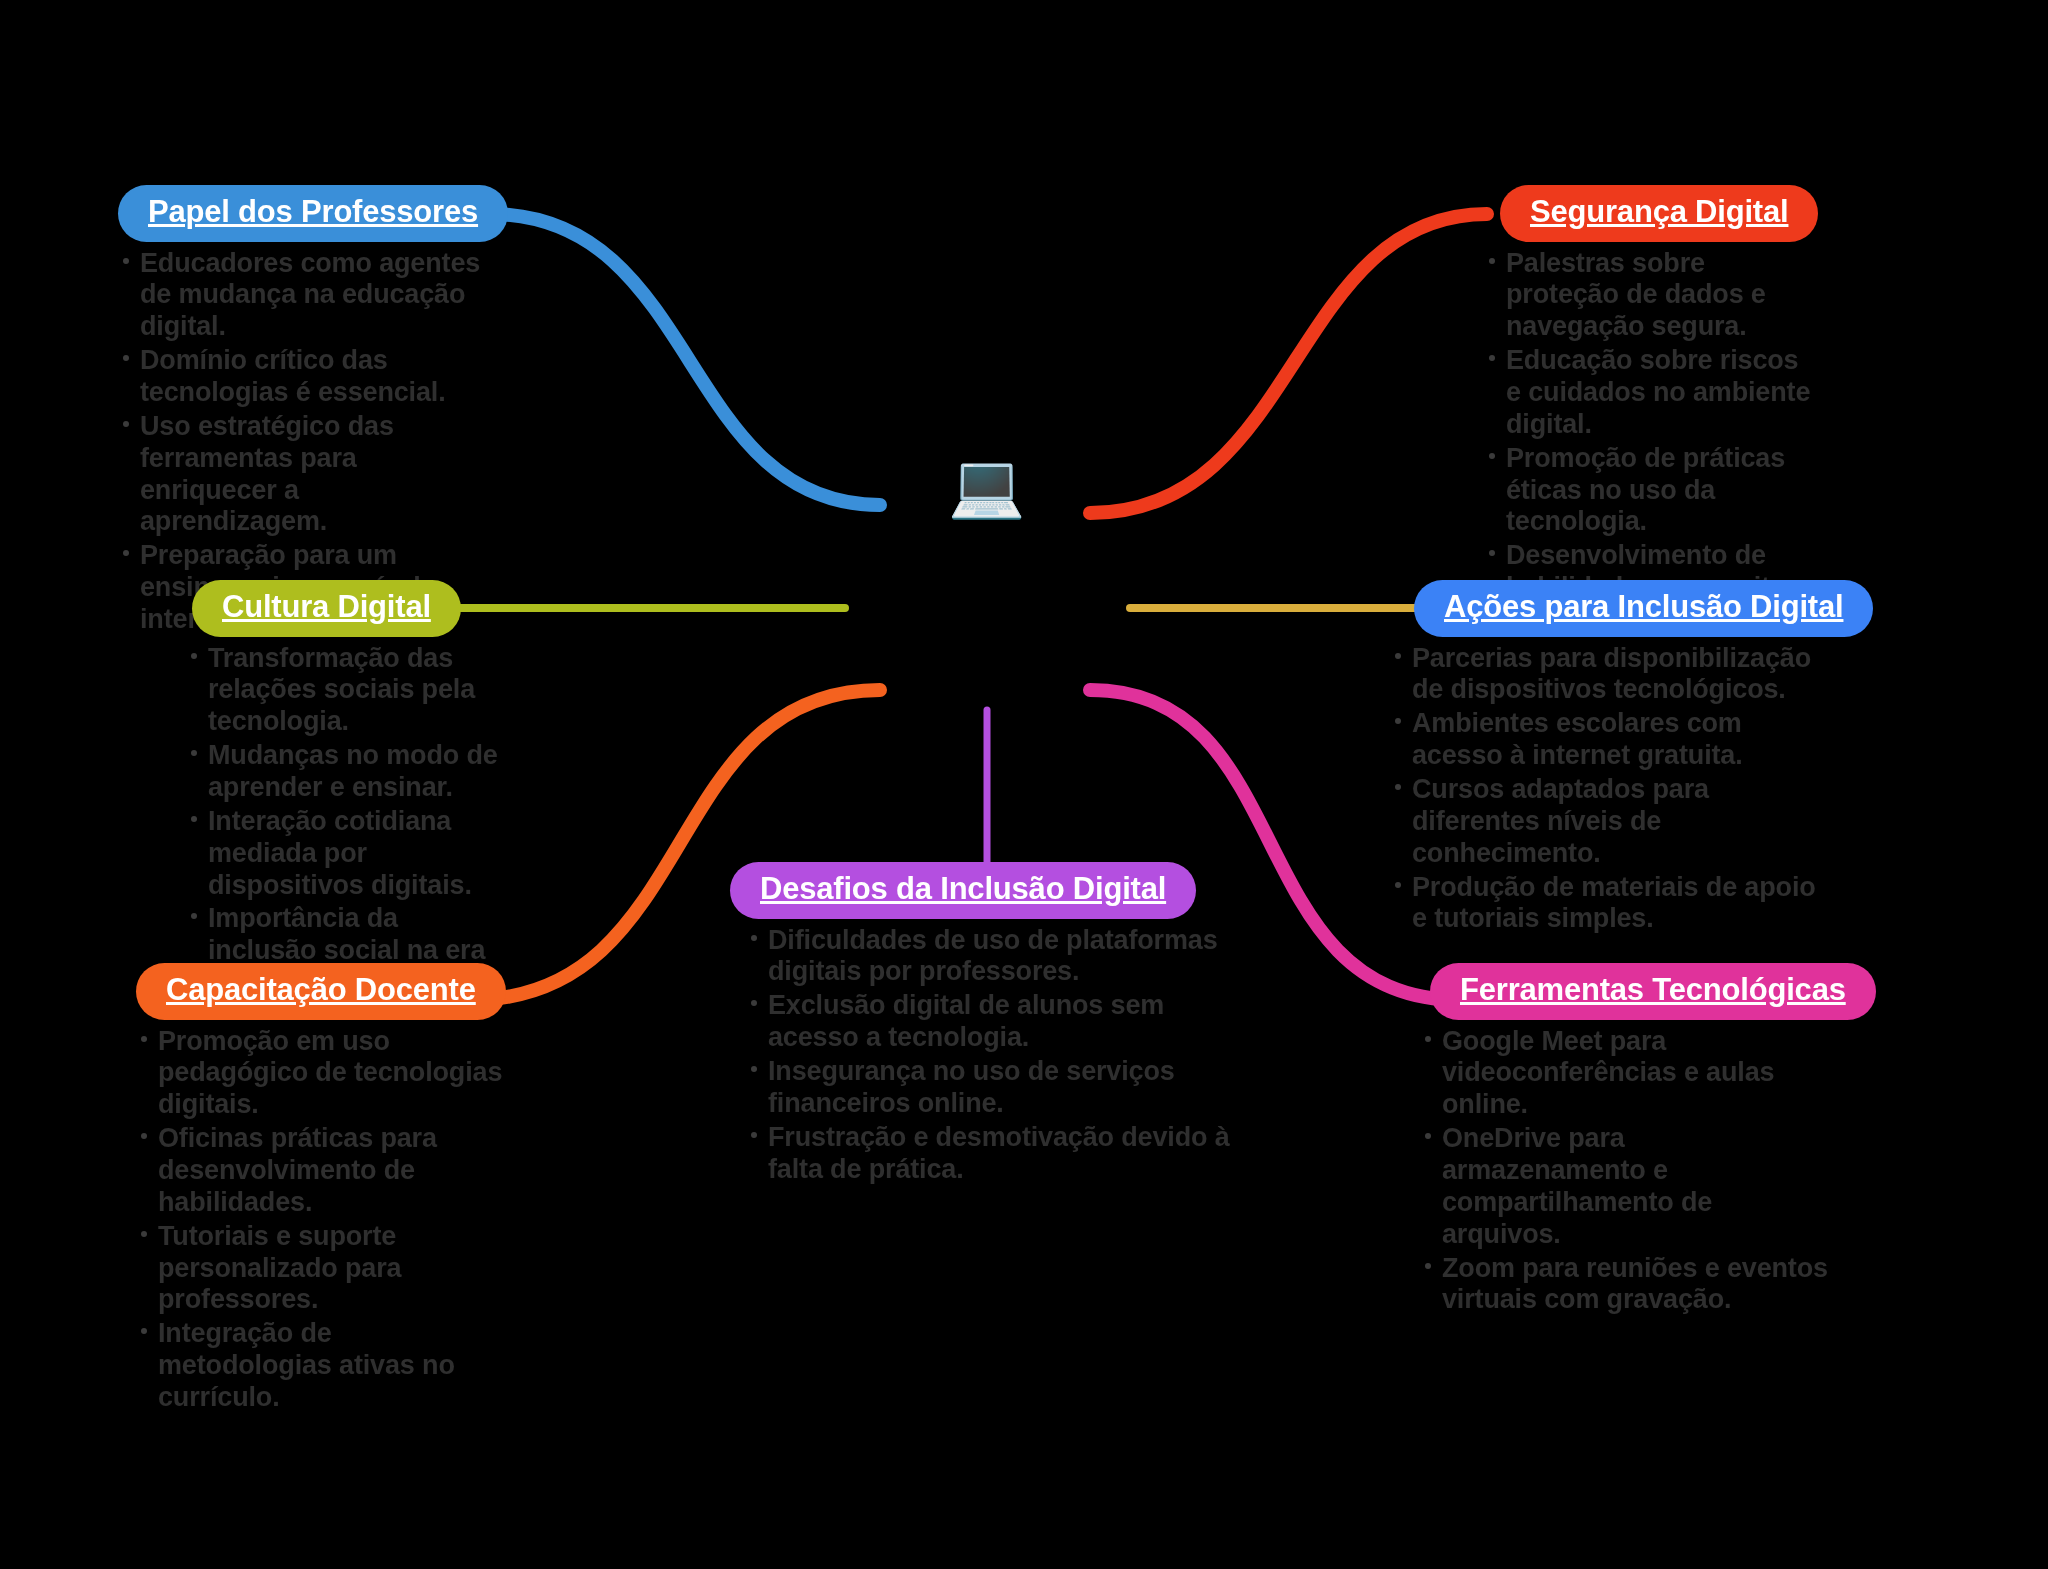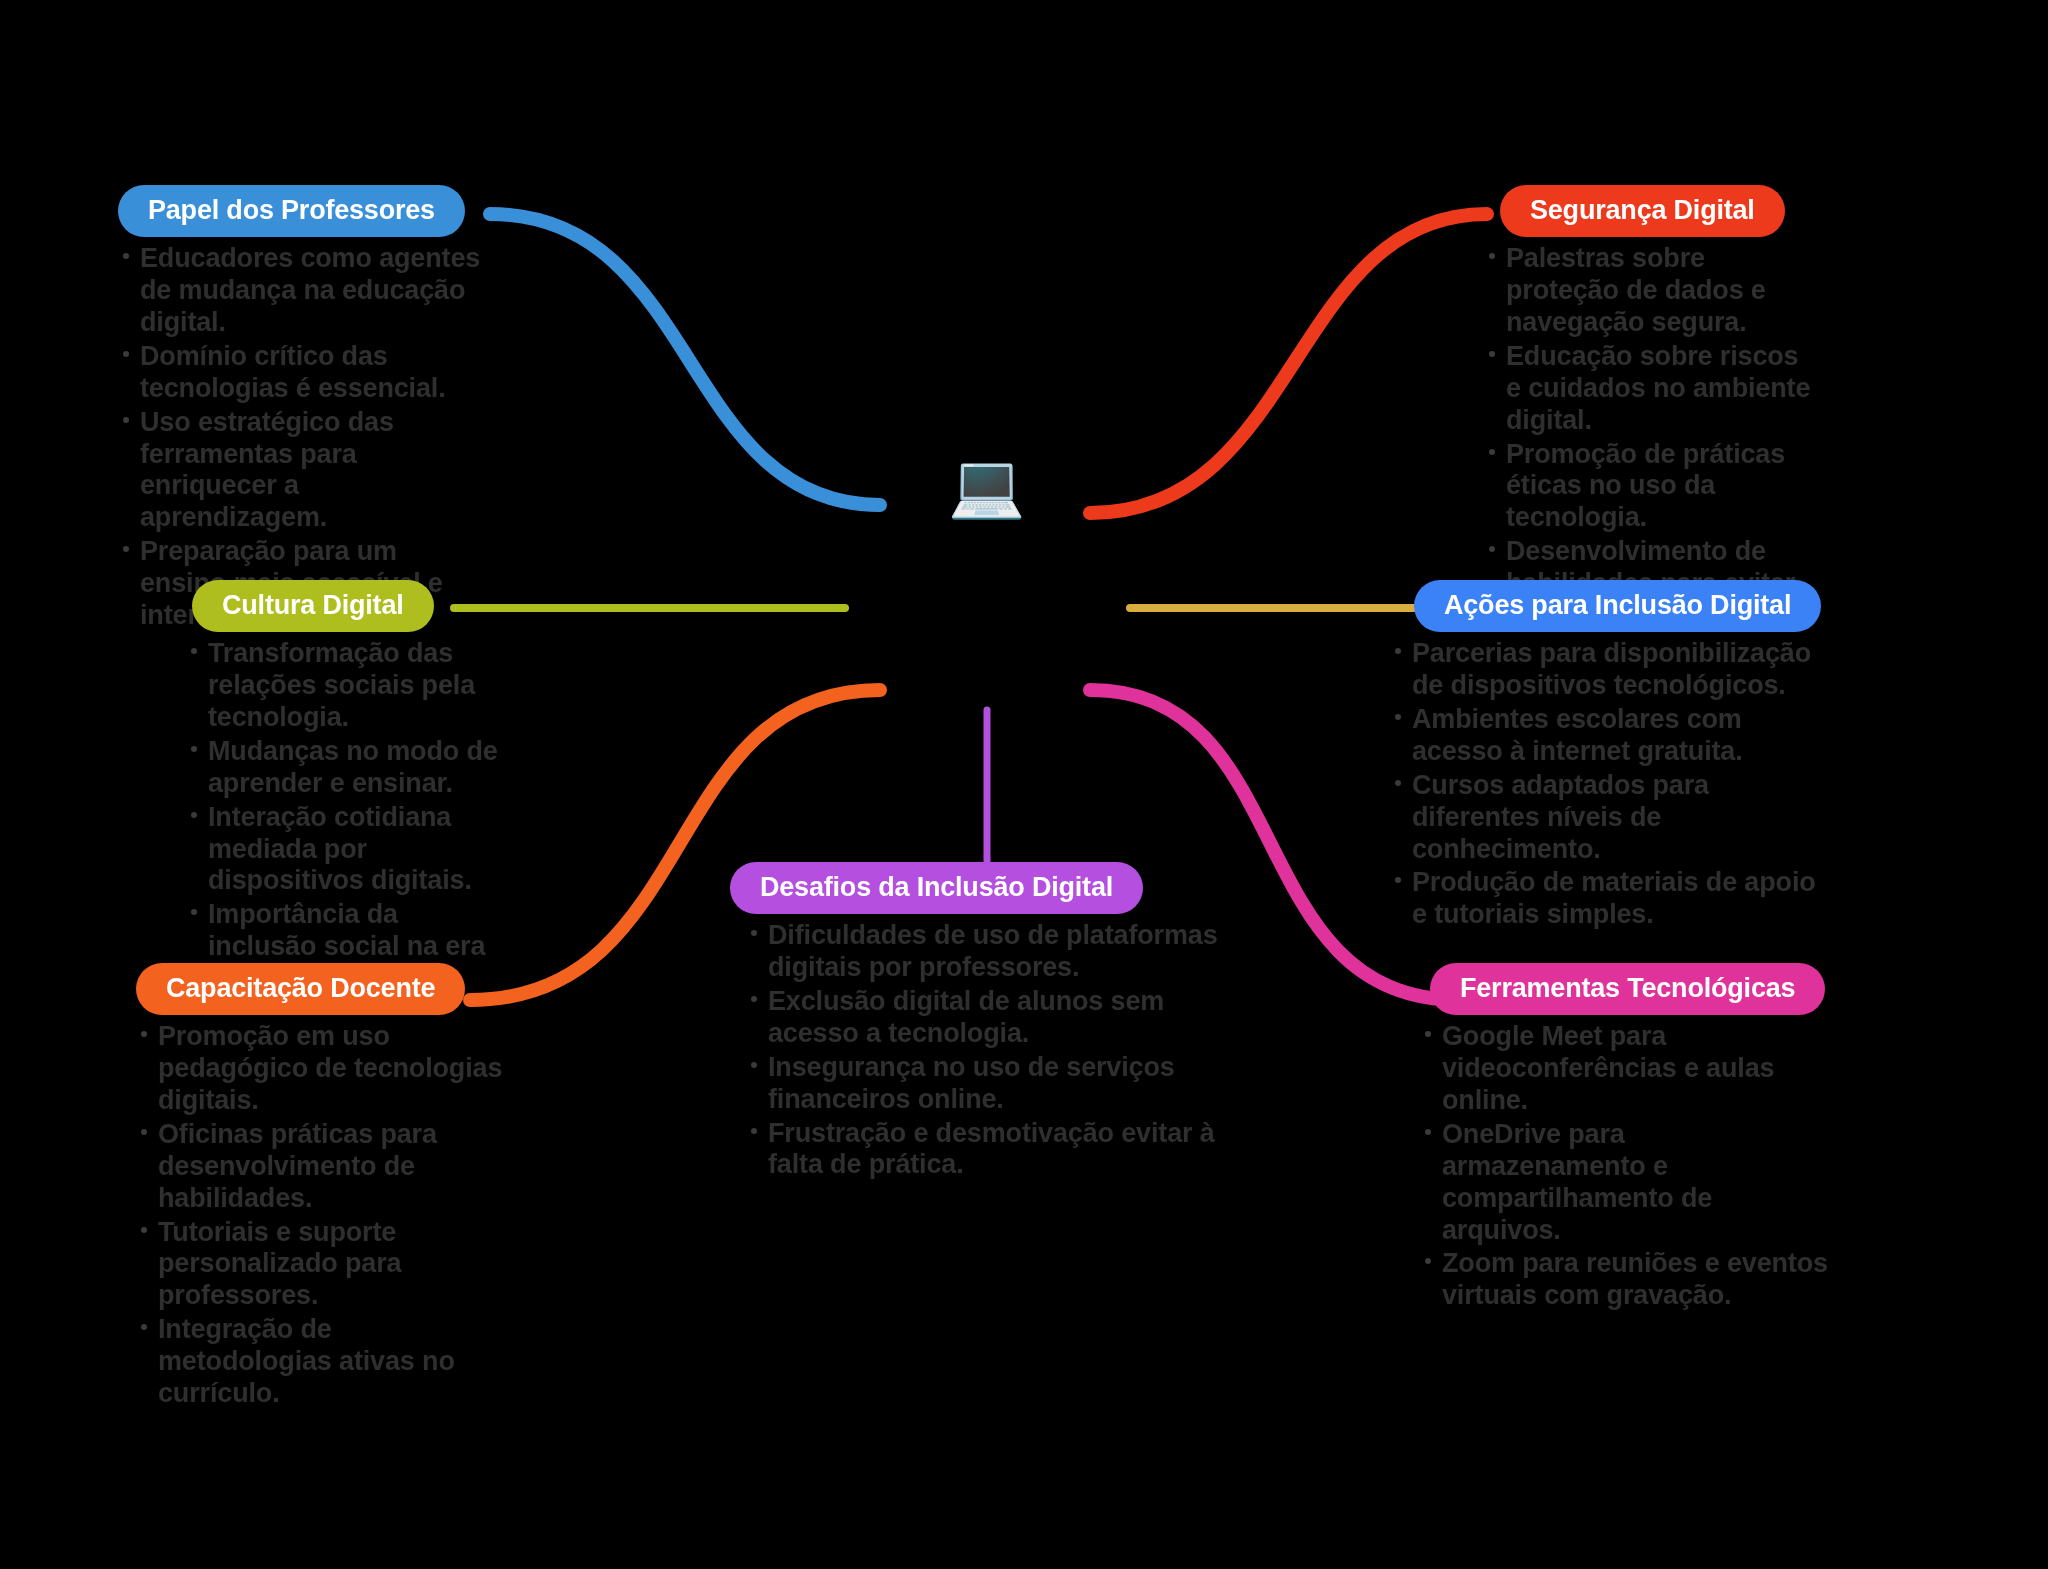--- a/index.html
+++ b/index.html
@@ -28,25 +28,26 @@
     pointer-events: none;
   }
   .node {
     position: absolute;
   }
   .badge {
     display: inline-block;
     border-radius: 40px;
     color: #ffffff;
     font-weight: bold;
-    font-size: 27px;
+    font-size: 31px;
     letter-spacing: -0.2px;
     padding: 11px 30px 13px 30px;
     white-space: nowrap;
     line-height: 1.05;
+    text-decoration: underline;
   }
   .bullets {
     list-style: none;
     margin: 6px 0 0 0;
     padding: 0;
   }
   .bullets li {
     position: relative;
     color: #2f2f2f;
     font-size: 27px;
@@ -156,21 +157,21 @@
       <li>Integração de metodologias ativas no currículo.</li>
     </ul>
   </div>
 
   <div class="node" id="node-desafios">
     <div class="badge" style="background: rgb(180, 79, 224);">Desafios da Inclusão Digital</div>
     <ul class="bullets">
       <li>Dificuldades de uso de plataformas digitais por professores.</li>
       <li>Exclusão digital de alunos sem acesso a tecnologia.</li>
       <li>Insegurança no uso de serviços financeiros online.</li>
-      <li>Frustração e desmotivação evitar à falta de prática.</li>
+      <li>Frustração e desmotivação devido à falta de prática.</li>
     </ul>
   </div>
 
   <div class="node" id="node-ferramentas">
     <div class="badge" style="background: rgb(224, 50, 155);">Ferramentas Tecnológicas</div>
     <ul class="bullets">
       <li>Google Meet para videoconferências e aulas online.</li>
       <li>OneDrive para armazenamento e compartilhamento de arquivos.</li>
       <li>Zoom para reuniões e eventos virtuais com gravação.</li>
     </ul>

